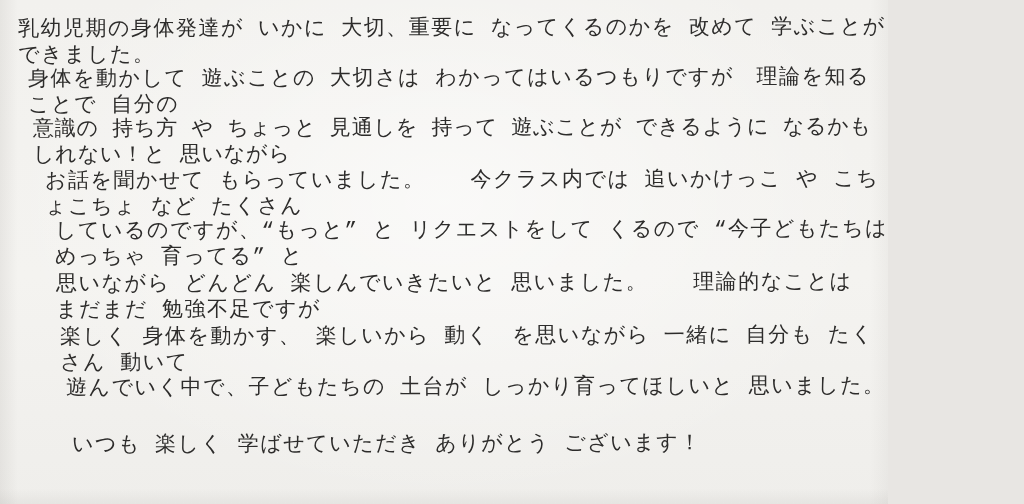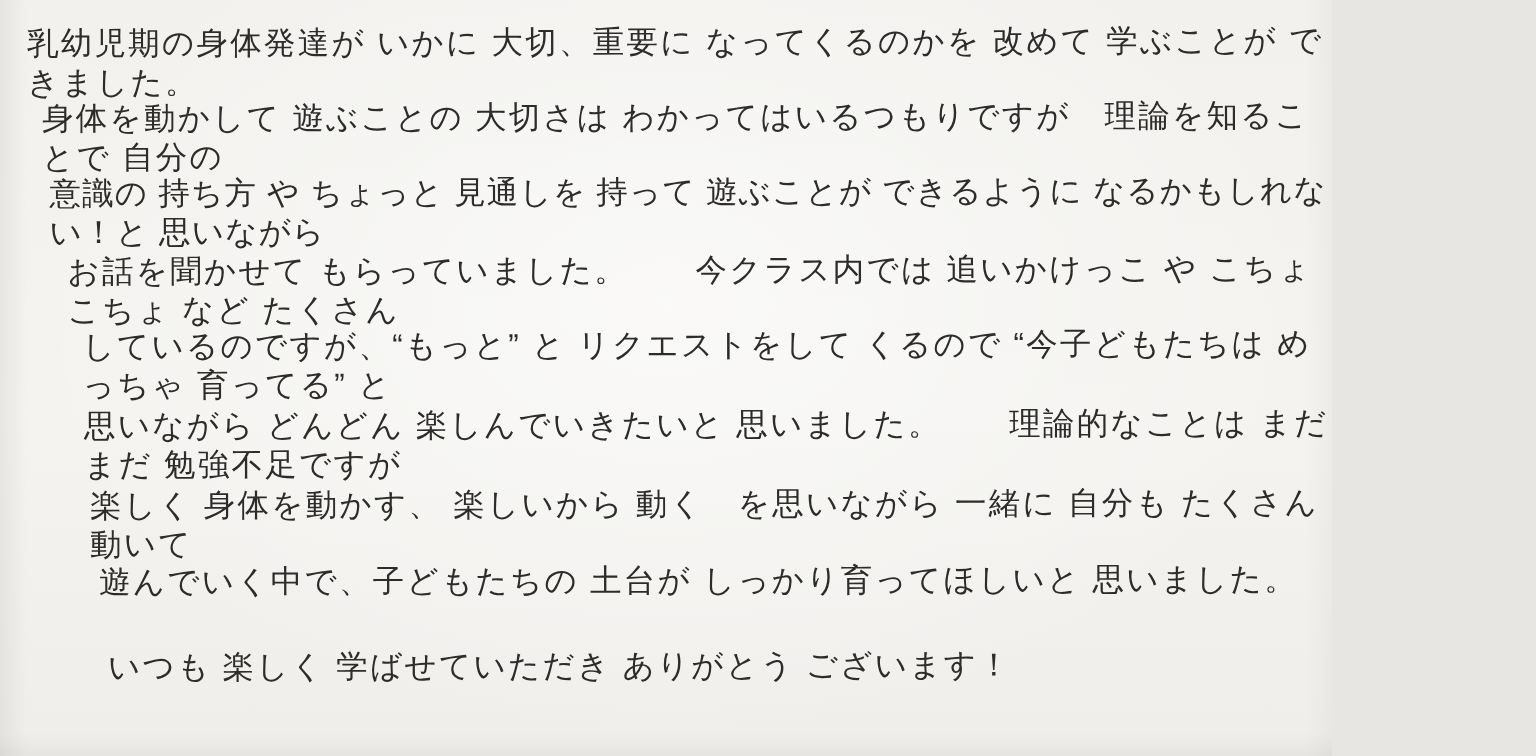--- a/index.html
+++ b/index.html
@@ -11,21 +11,21 @@
     background: #e8e6e3;
   }
   .paper {
     position: relative;
     width: 888px;
     height: 504px;
     background:
       radial-gradient(ellipse at 50% 40%, rgba(255,255,255,0.55) 0%, rgba(255,255,255,0) 70%),
       linear-gradient(180deg, #f2f1ee 0%, #f4f3f0 55%, #efeeeb 100%);
     box-sizing: border-box;
-    font-family: Liberation Sans, sans-serif;
+    font-family: Liberation Mono, monospace;
   }
   
   .paper::before {
     content: "";
     position: absolute;
     inset: 0;
     pointer-events: none;
     background:
       linear-gradient(90deg, rgba(120,115,110,0.10) 0%, rgba(120,115,110,0) 2%),
       linear-gradient(270deg, rgba(120,115,110,0.06) 0%, rgba(120,115,110,0) 2%),

